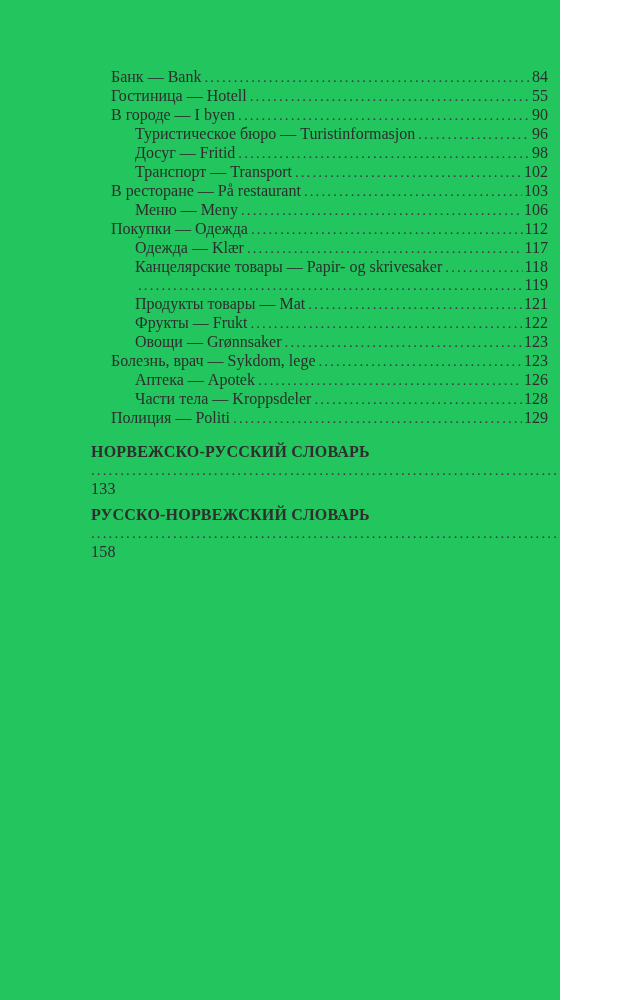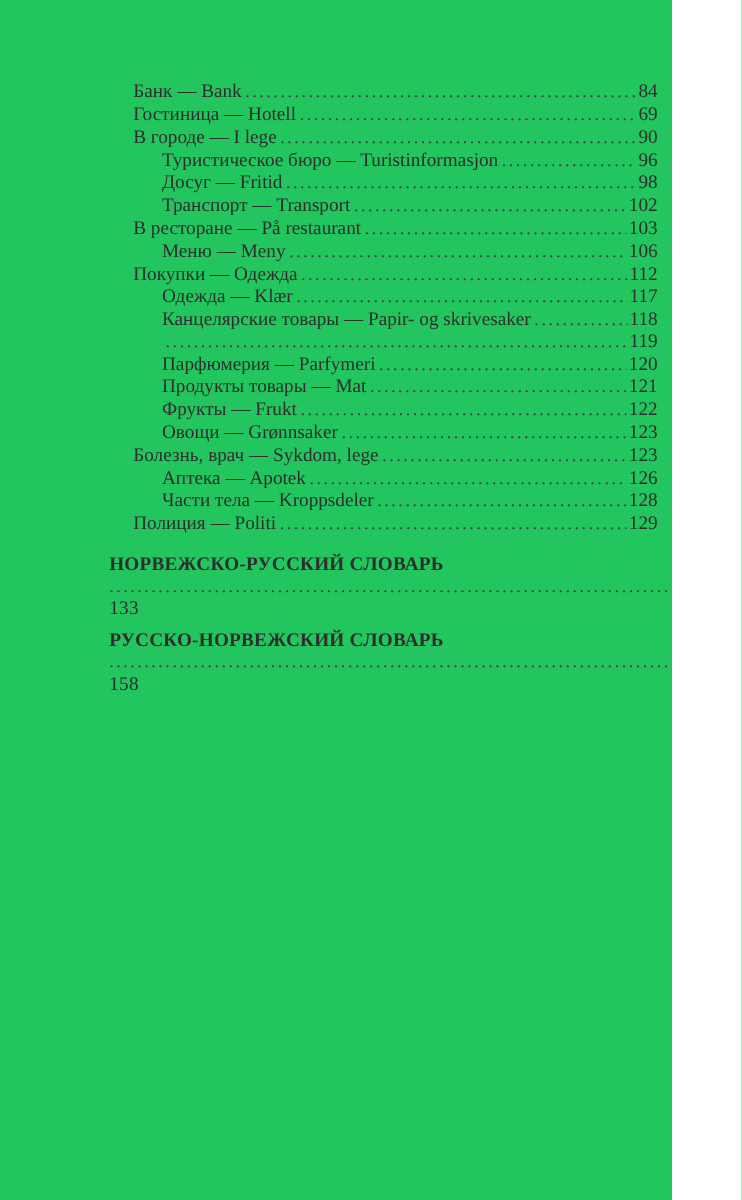--- a/index.html
+++ b/index.html
@@ -66,24 +66,24 @@
 <div class="page">
   <div class="toc" id="toc">
       <div class="toc-row level-1">
         <span class="label">Банк — Bank</span>
         <span class="dots"></span>
         <span class="pagenum">84</span>
       </div>
       <div class="toc-row level-1">
         <span class="label">Гостиница — Hotell</span>
         <span class="dots"></span>
-        <span class="pagenum">69</span>
+        <span class="pagenum">55</span>
       </div>
       <div class="toc-row level-1">
-        <span class="label">В городе — I lege</span>
+        <span class="label">В городе — I byen</span>
         <span class="dots"></span>
         <span class="pagenum">90</span>
       </div>
       <div class="toc-row level-2">
         <span class="label">Туристическое бюро — Turistinformasjon</span>
         <span class="dots"></span>
         <span class="pagenum">96</span>
       </div>
       <div class="toc-row level-2">
         <span class="label">Досуг — Fritid</span>
@@ -116,25 +116,20 @@
         <span class="pagenum">117</span>
       </div>
       <div class="toc-row level-2">
         <span class="label">Канцелярские товары — Papir- og skrivesaker</span>
         <span class="dots"></span>
         <span class="pagenum">118</span>
       </div>
       <div class="toc-row level-2">
         <span class="dots"></span>
         <span class="pagenum">119</span>
-      </div>
-      <div class="toc-row level-2">
-        <span class="label">Парфюмерия — Parfymeri</span>
-        <span class="dots"></span>
-        <span class="pagenum">120</span>
       </div>
       <div class="toc-row level-2">
         <span class="label">Продукты товары — Mat</span>
         <span class="dots"></span>
         <span class="pagenum">121</span>
       </div>
       <div class="toc-row level-2">
         <span class="label">Фрукты — Frukt</span>
         <span class="dots"></span>
         <span class="pagenum">122</span>

